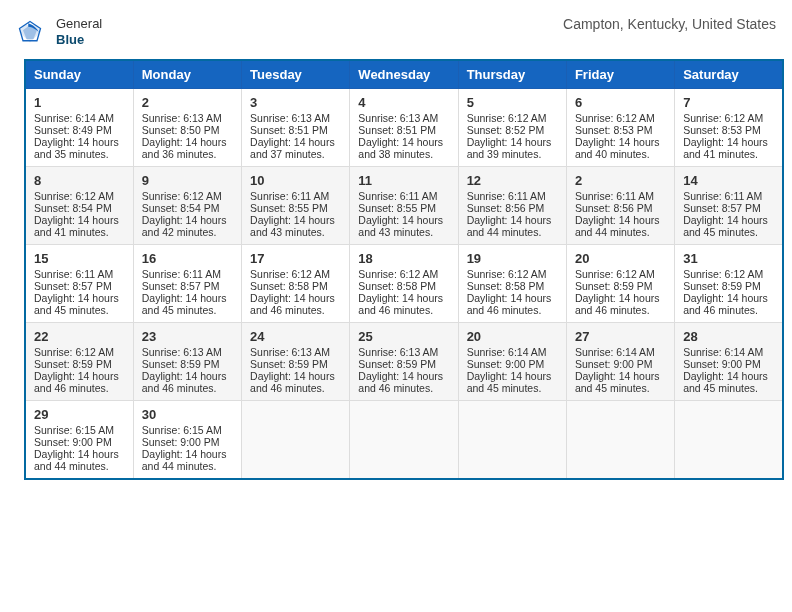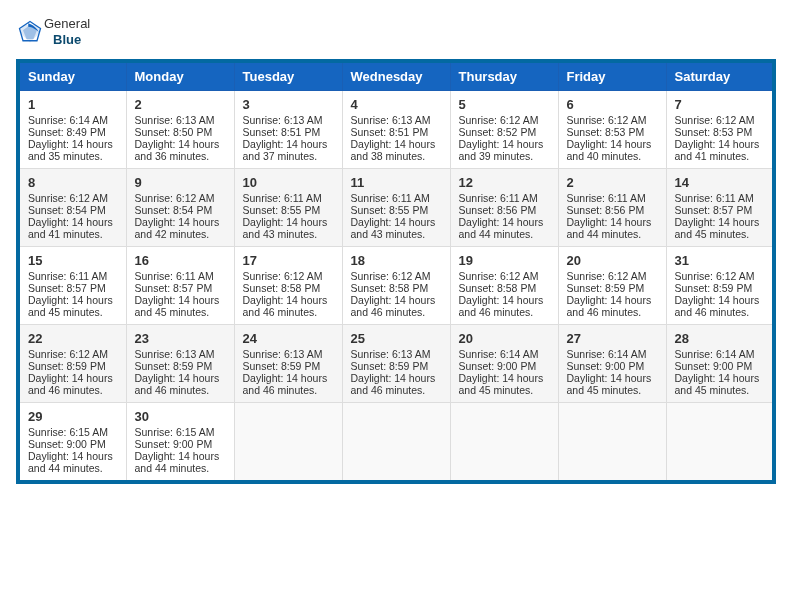--- a/index.html
+++ b/index.html
@@ -12,22 +12,21 @@
     }
     .header-area {
       display: flex;
       justify-content: space-between;
       align-items: flex-start;
       margin-bottom: 12px;
     }
     .logo {
       display: flex;
       align-items: center;
-      gap: 0;
-      text-align: center;
+      gap: 12px;
     }
     .logo-text {
       font-size: 13px;
       line-height: 1.2;
       color: #1a1a2e;
     }
     .logo-text span {
       display: block;
     }
     .logo-text .general { color: #333; font-weight: normal; }
@@ -42,21 +41,22 @@
       font-weight: bold;
       color: #333;
     }
     .subtitle {
       font-size: 14px;
       color: #555;
     }
     .calendar {
       width: 100%;
       border-collapse: collapse;
-      border: 4px solid #0369a1;
+      border: 2px solid #0369a1;
+      margin-left: 8px;
     }
     .calendar th {
       background-color: #1565c0;
       color: #fff;
       font-size: 13px;
       font-weight: bold;
       padding: 6px 8px;
       text-align: left;
       border: 1px solid #1a5fb4;
     }
@@ -94,20 +94,21 @@
       <polygon points="16,4 28,12 24,26 8,26 4,12" fill="none" stroke="#1565c0" stroke-width="1.5"></polygon>
       <path d="M16 8 L24 14 L20 24 L12 24 L8 14 Z" fill="#1565c0" opacity="0.3"></path>
       <path d="M14 6 C14 6 22 8 26 16 C26 16 20 10 14 10 Z" fill="#1565c0"></path>
     </svg>
     <div class="logo-text">
       <span class="general">General</span>
       <span class="blue">Blue</span>
     </div>
   </div>
   <div class="title-area">
+    <div class="subtitle">Campton, Kentucky, United States</div>
   </div>
 </div>
 
 <table class="calendar">
   <thead>
     <tr id="header-row">
         <th>Sunday</th>
         <th>Monday</th>
         <th>Tuesday</th>
         <th>Wednesday</th>

